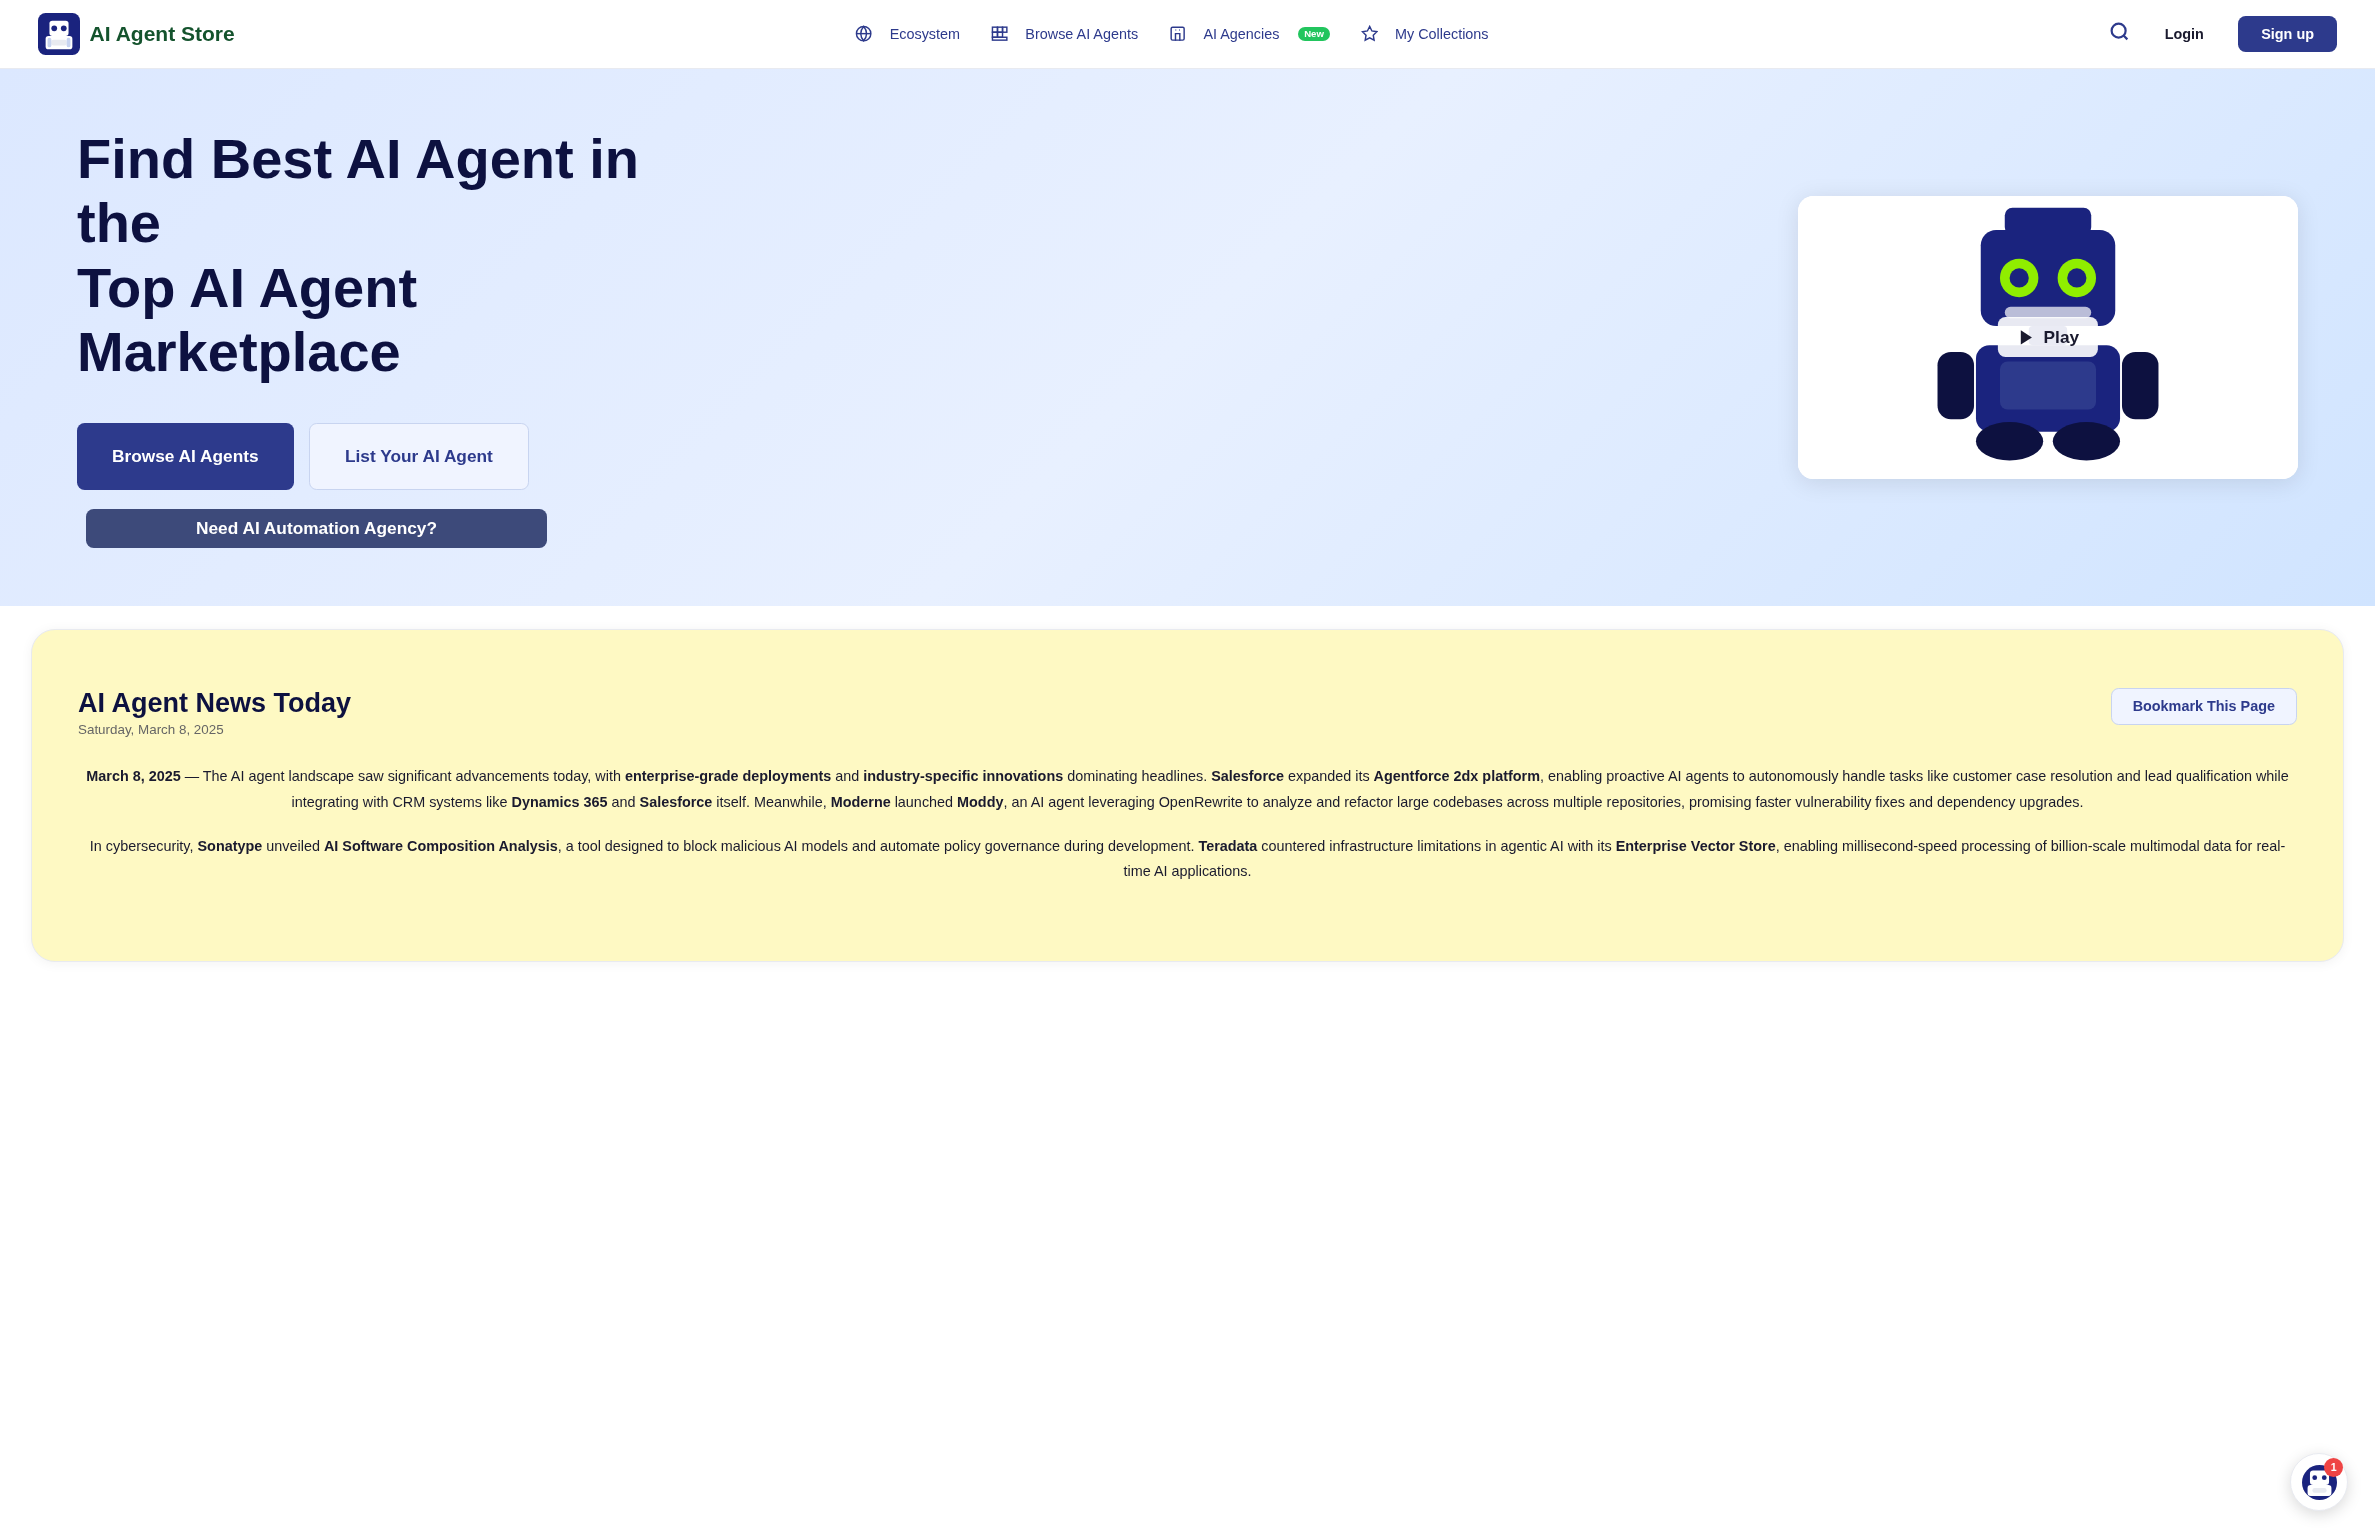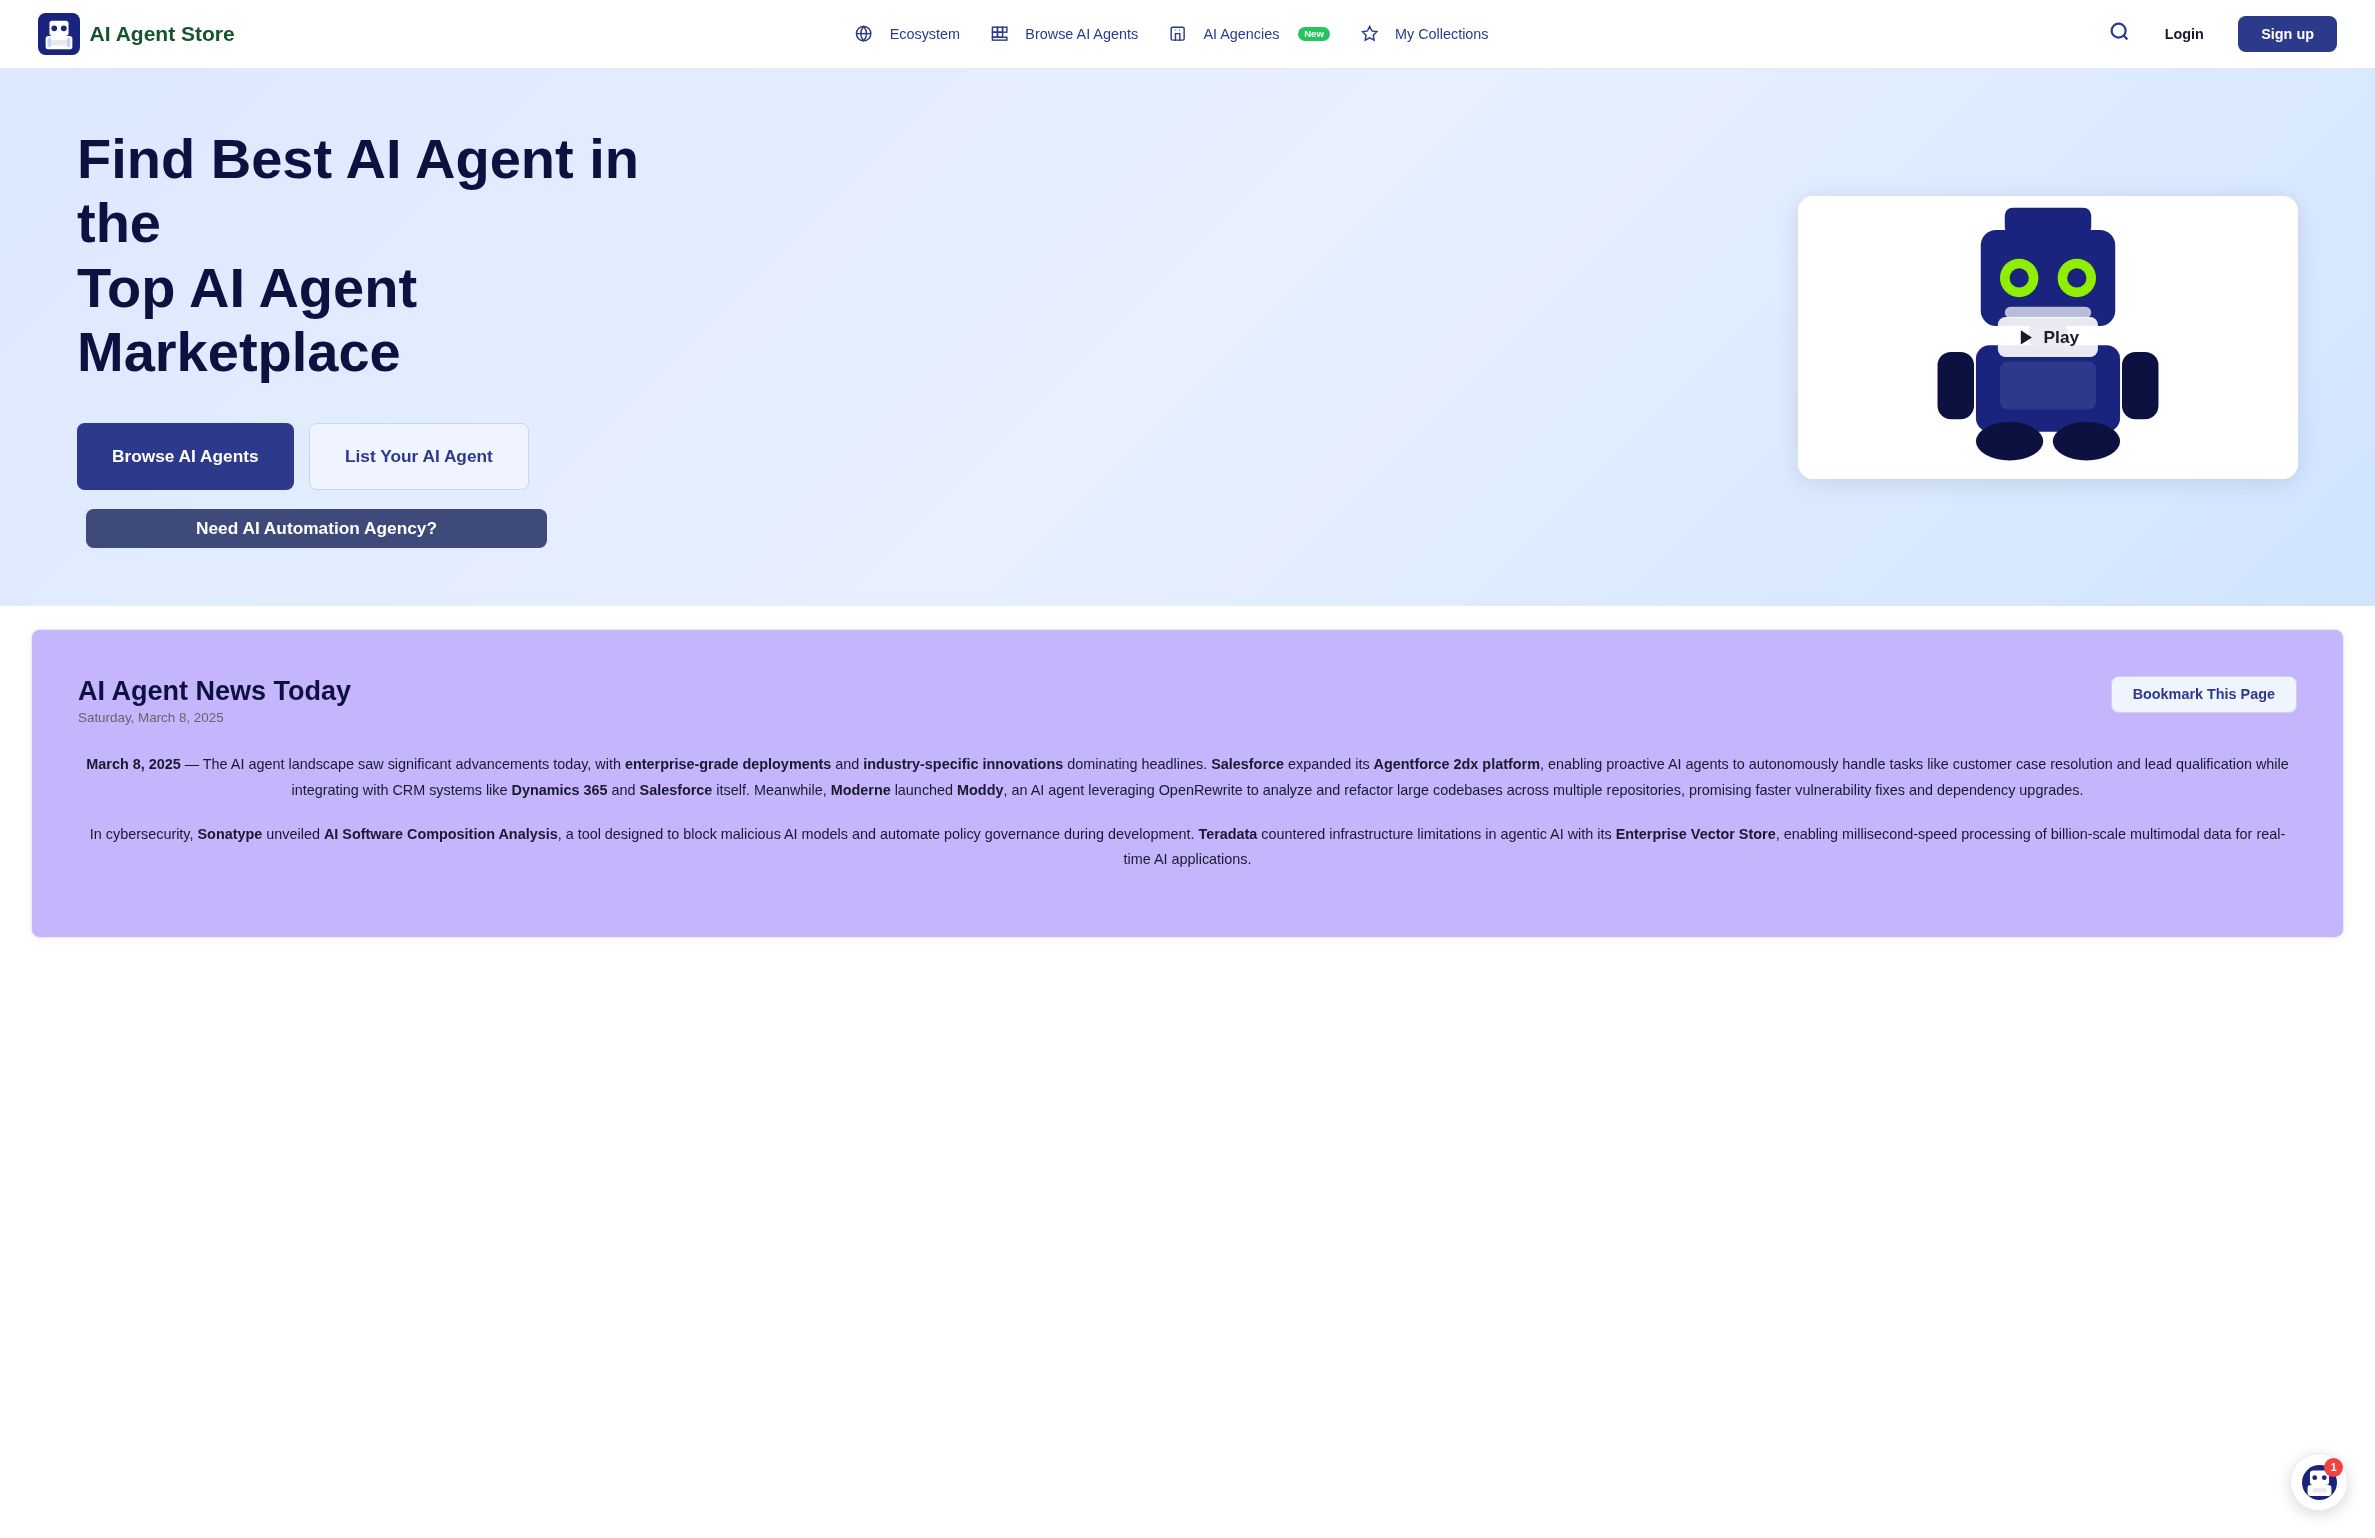--- a/index.html
+++ b/index.html
@@ -81,22 +81,22 @@
       padding: 9.6px 19px; display: flex; align-items: center; gap: 7.7px;
       font-size: 17.3px; font-weight: 700; color: #1a1a2e;
     }
     .hero-disclaimer {
       font-size: 11.5px; color: #555; text-align: center; padding: 11.5px 19px;
       line-height: 1.5; background: #fff;
     }
 
     
     .news-section {
-      background: #c4b5fd; margin: 23px 31px; border-radius: 9px;
-      border: 1px solid #e8eaf0; padding: 46px 46px;
+      background: #fef9c3; margin: 23px 31px; border-radius: 24px;
+      border: 1px solid #e8eaf0; padding: 58px 46px;
       box-shadow: 0 1.9px 11.5px rgba(0,0,0,0.05);
     }
     .news-header {
       display: flex; align-items: flex-start; justify-content: space-between;
       margin-bottom: 27px;
     }
     .news-title { font-size: 27px; font-weight: 800; color: #0d1140; margin-bottom: 3.8px; }
     .news-date { font-size: 13.4px; color: #666; }
     .btn-bookmark {
       background: #f0f4ff; color: #2d3a8c; border: 1px solid #c8d4f0;

